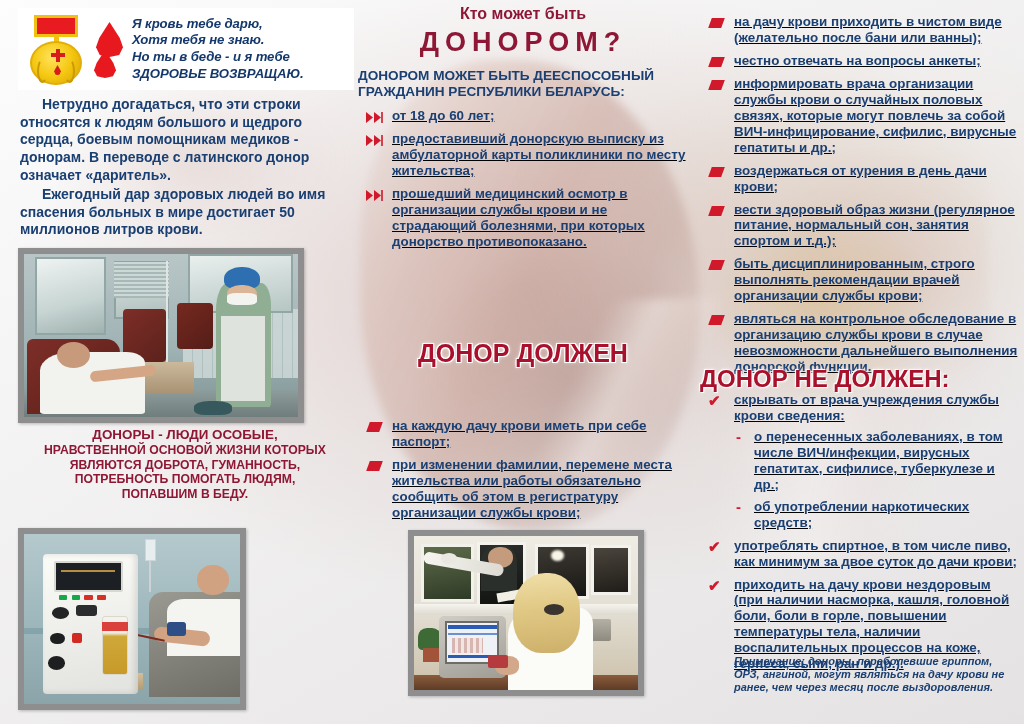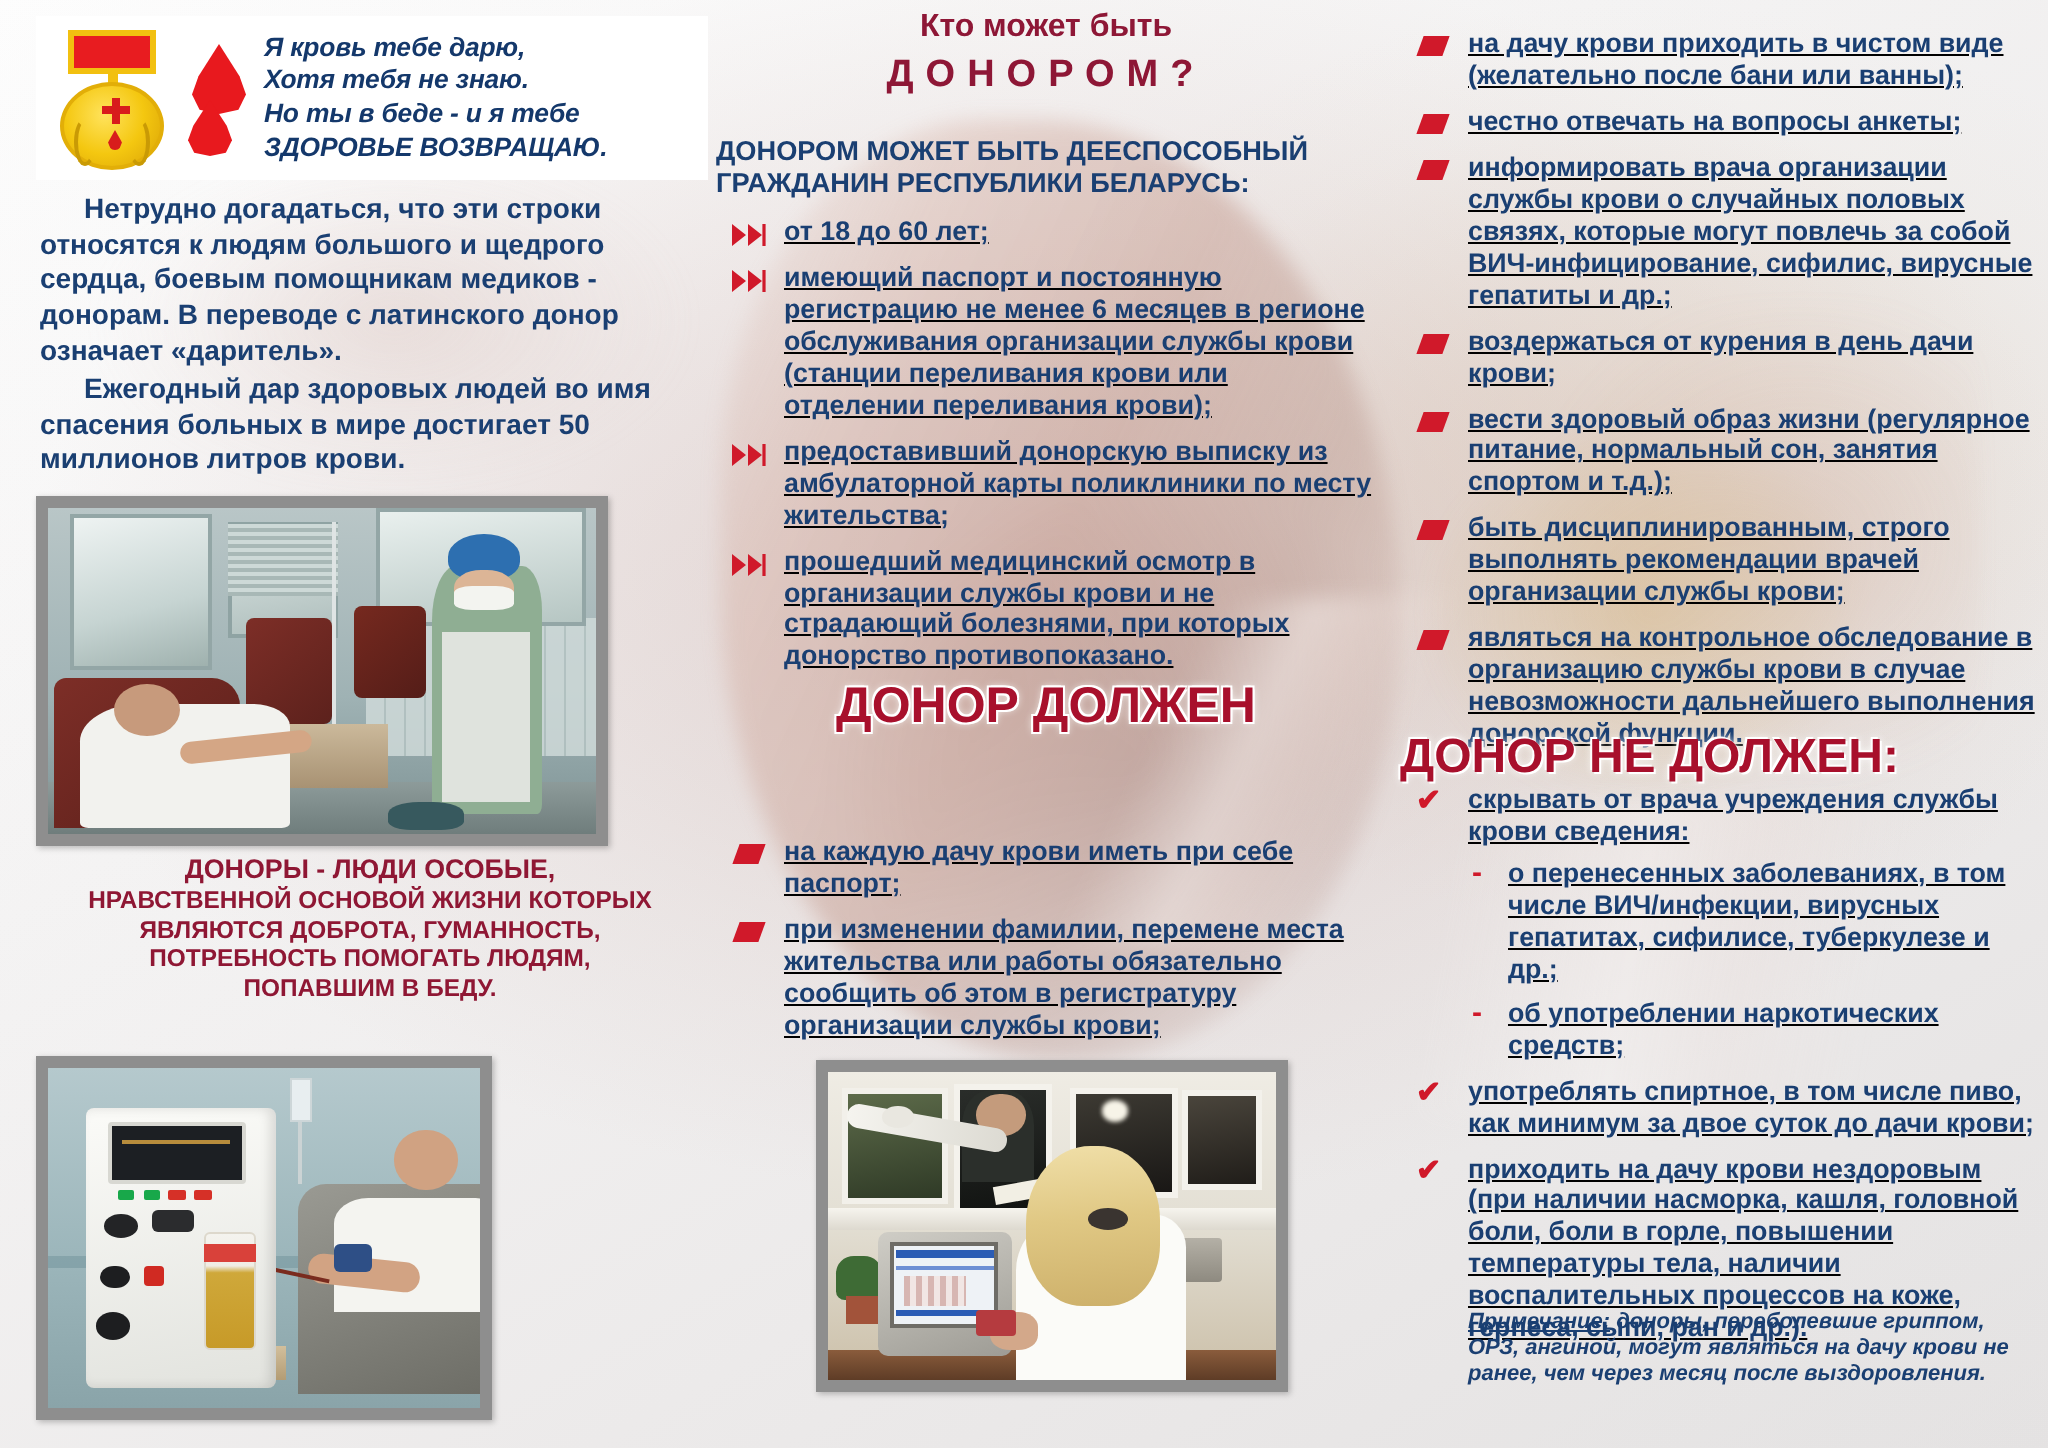--- a/index.html
+++ b/index.html
@@ -226,21 +226,21 @@
   .caption-special .cs-line1 { font-size: 13.4px; }
   .caption-special .cs-rest  { font-size: 12.2px; white-space: pre-line; }
 
   
   .h-kto {
     position:absolute; left:358px; top:6px; width:330px; text-align:center;
     color:#8e1736; font-weight:bold; font-size:16px; line-height:1.05;
   }
   .h-donorom {
     position:absolute; left:358px; top:28px; width:330px; text-align:center;
-    color:#8e1736; font-weight:bold; font-size:19px; letter-spacing:6px; line-height:1.05;
+    color:#8e1736; font-weight:bold; font-size:27px; letter-spacing:6px; line-height:1.05;
   }
   .sub-grazhd {
     position:absolute; left:358px; top:68px; width:332px;
     color:#1a3f72; font-weight:bold; font-size:13.6px; line-height:1.18;
     white-space: pre-line;
   }
 
   .h-dolzhen {
     position:absolute; left:358px; top:340px; width:330px; text-align:center;
     color:#a8102c; font-weight:bold; font-size:25px; line-height:1.05;
@@ -418,29 +418,20 @@
 
   <ul class="blist" id="list-mid-who">
     <li>
       <span class="bullet bul-ff">
         <svg width="17" height="11" viewBox="0 0 17 11">
             <path d="M0 0 L7 5.5 L0 11 Z M8 0 L15 5.5 L8 11 Z" fill="#d0192a"></path>
             <rect x="15.2" y="0" width="1.6" height="11" fill="#d0192a"></rect>
           </svg>
       </span>
       <span>от 18 до 60 лет;</span>
-    </li>
-    <li>
-      <span class="bullet bul-ff">
-        <svg width="17" height="11" viewBox="0 0 17 11">
-            <path d="M0 0 L7 5.5 L0 11 Z M8 0 L15 5.5 L8 11 Z" fill="#d0192a"></path>
-            <rect x="15.2" y="0" width="1.6" height="11" fill="#d0192a"></rect>
-          </svg>
-      </span>
-      <span>имеющий паспорт и постоянную регистрацию не менее 6 месяцев в регионе обслуживания организации службы крови (станции переливания крови или отделении переливания крови);</span>
     </li>
     <li>
       <span class="bullet bul-ff">
         <svg width="17" height="11" viewBox="0 0 17 11">
             <path d="M0 0 L7 5.5 L0 11 Z M8 0 L15 5.5 L8 11 Z" fill="#d0192a"></path>
             <rect x="15.2" y="0" width="1.6" height="11" fill="#d0192a"></rect>
           </svg>
       </span>
       <span>предоставивший донорскую выписку из амбулаторной карты поликлиники по месту жительства;</span>
     </li>

